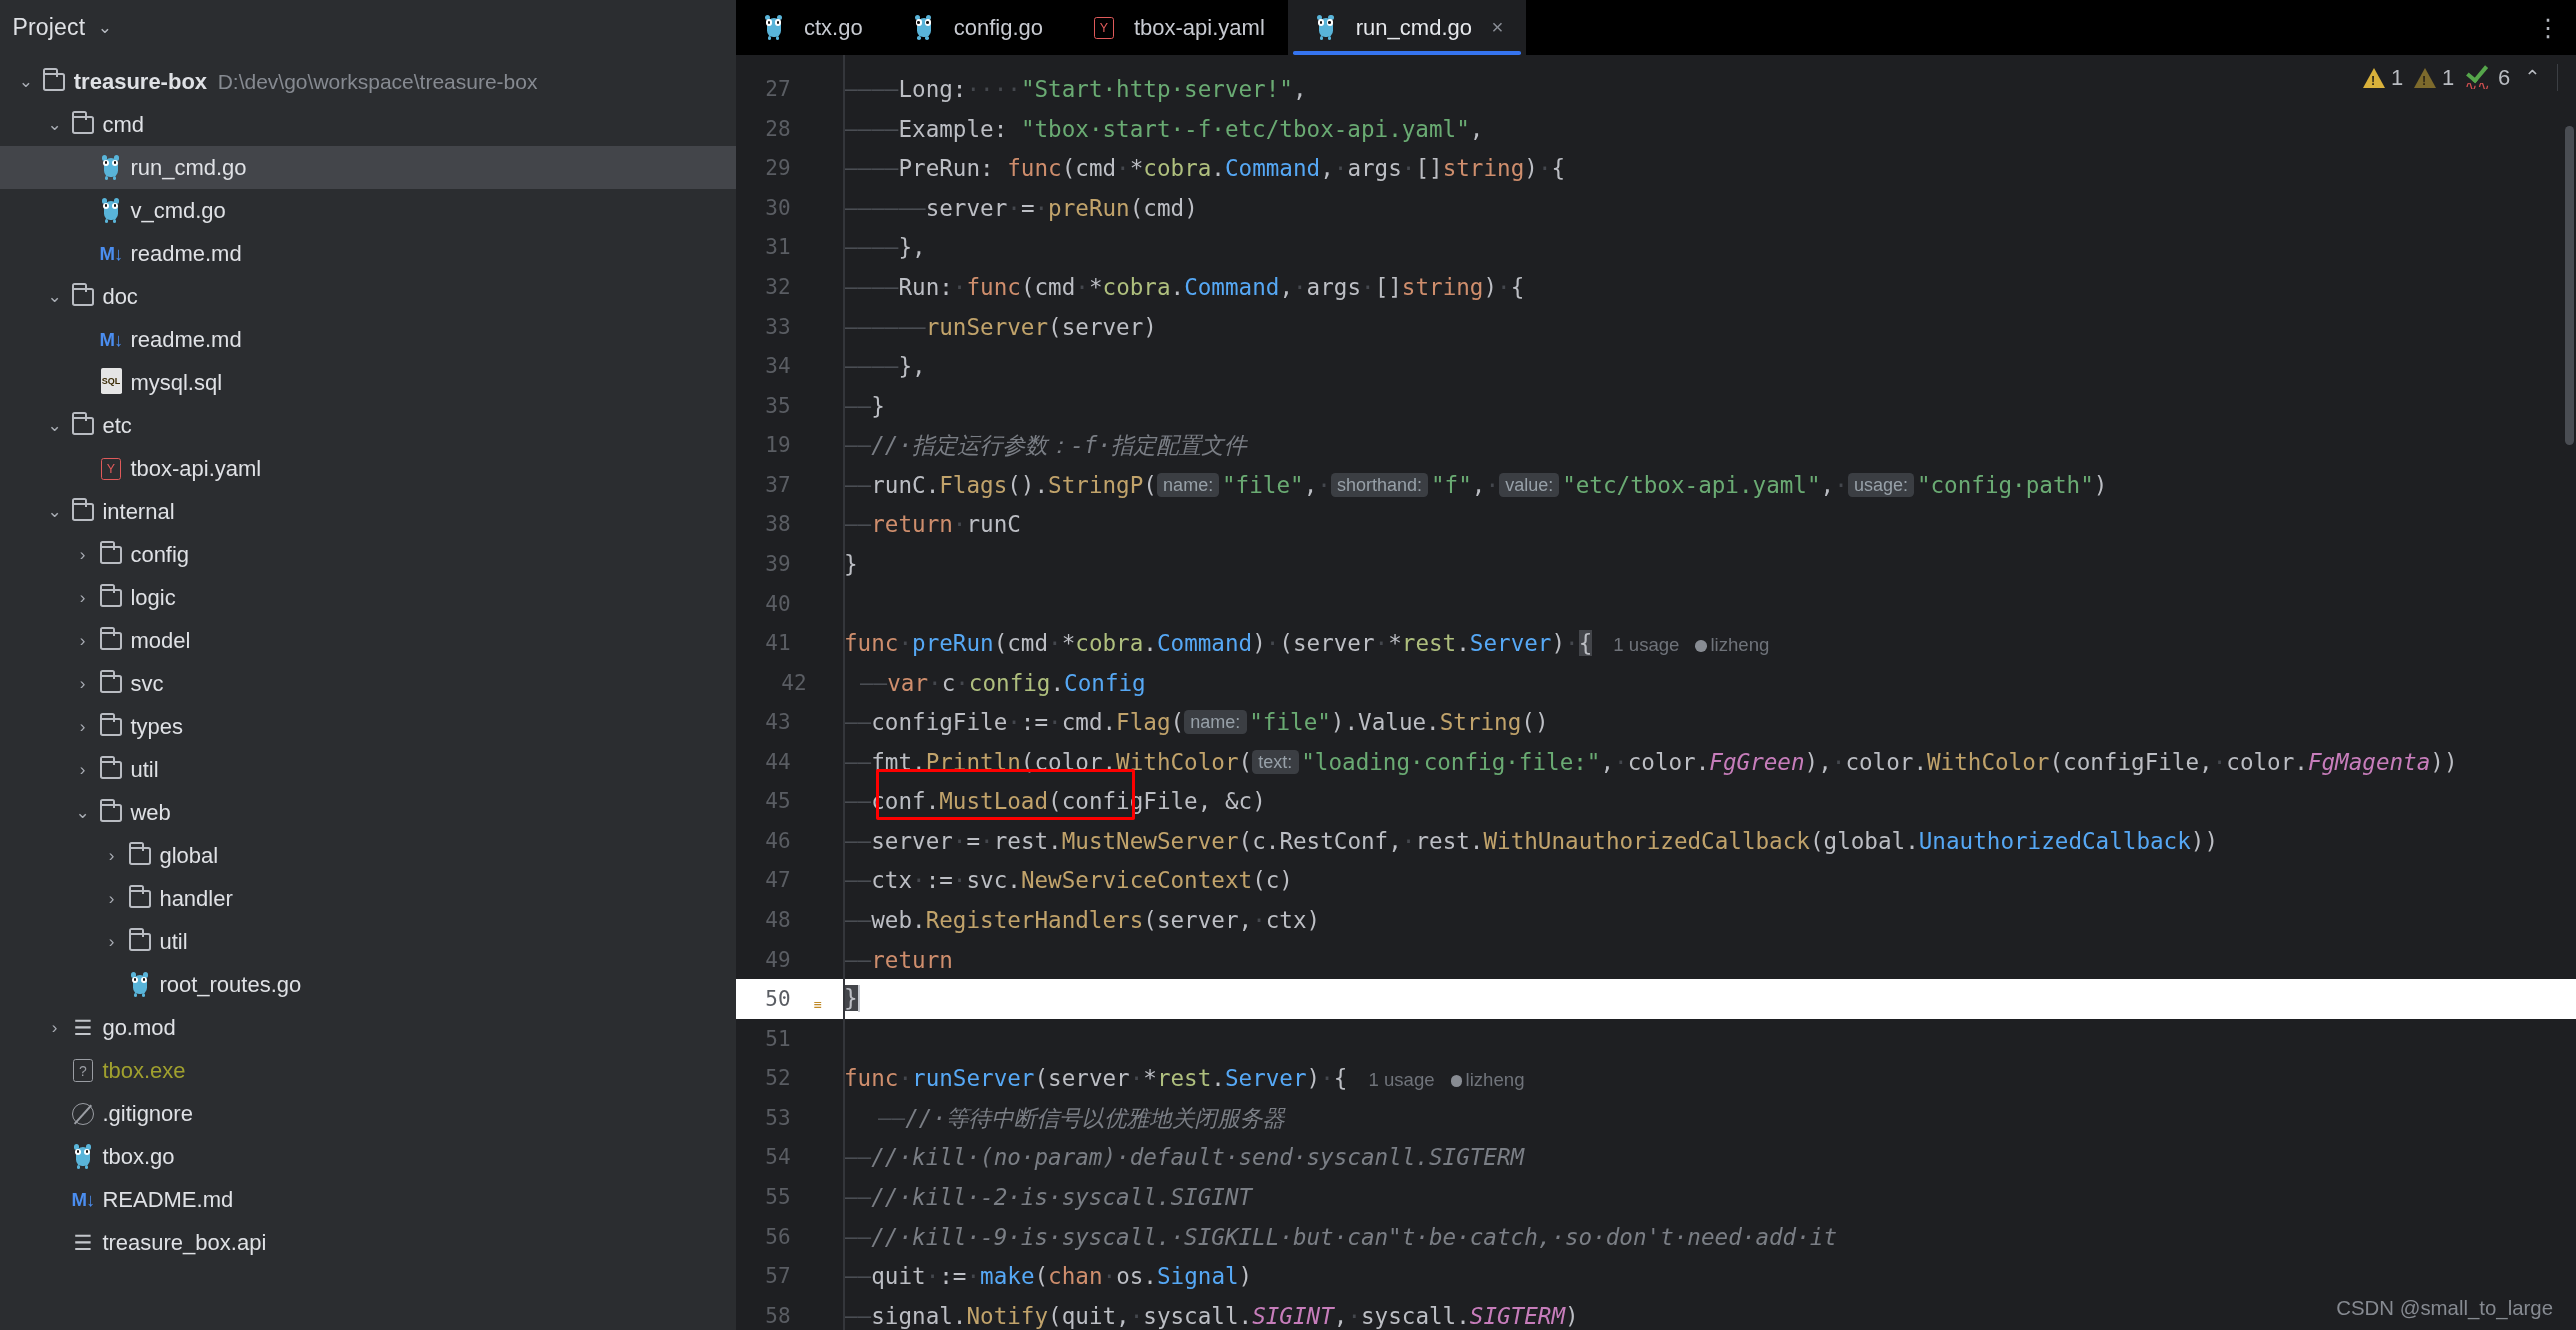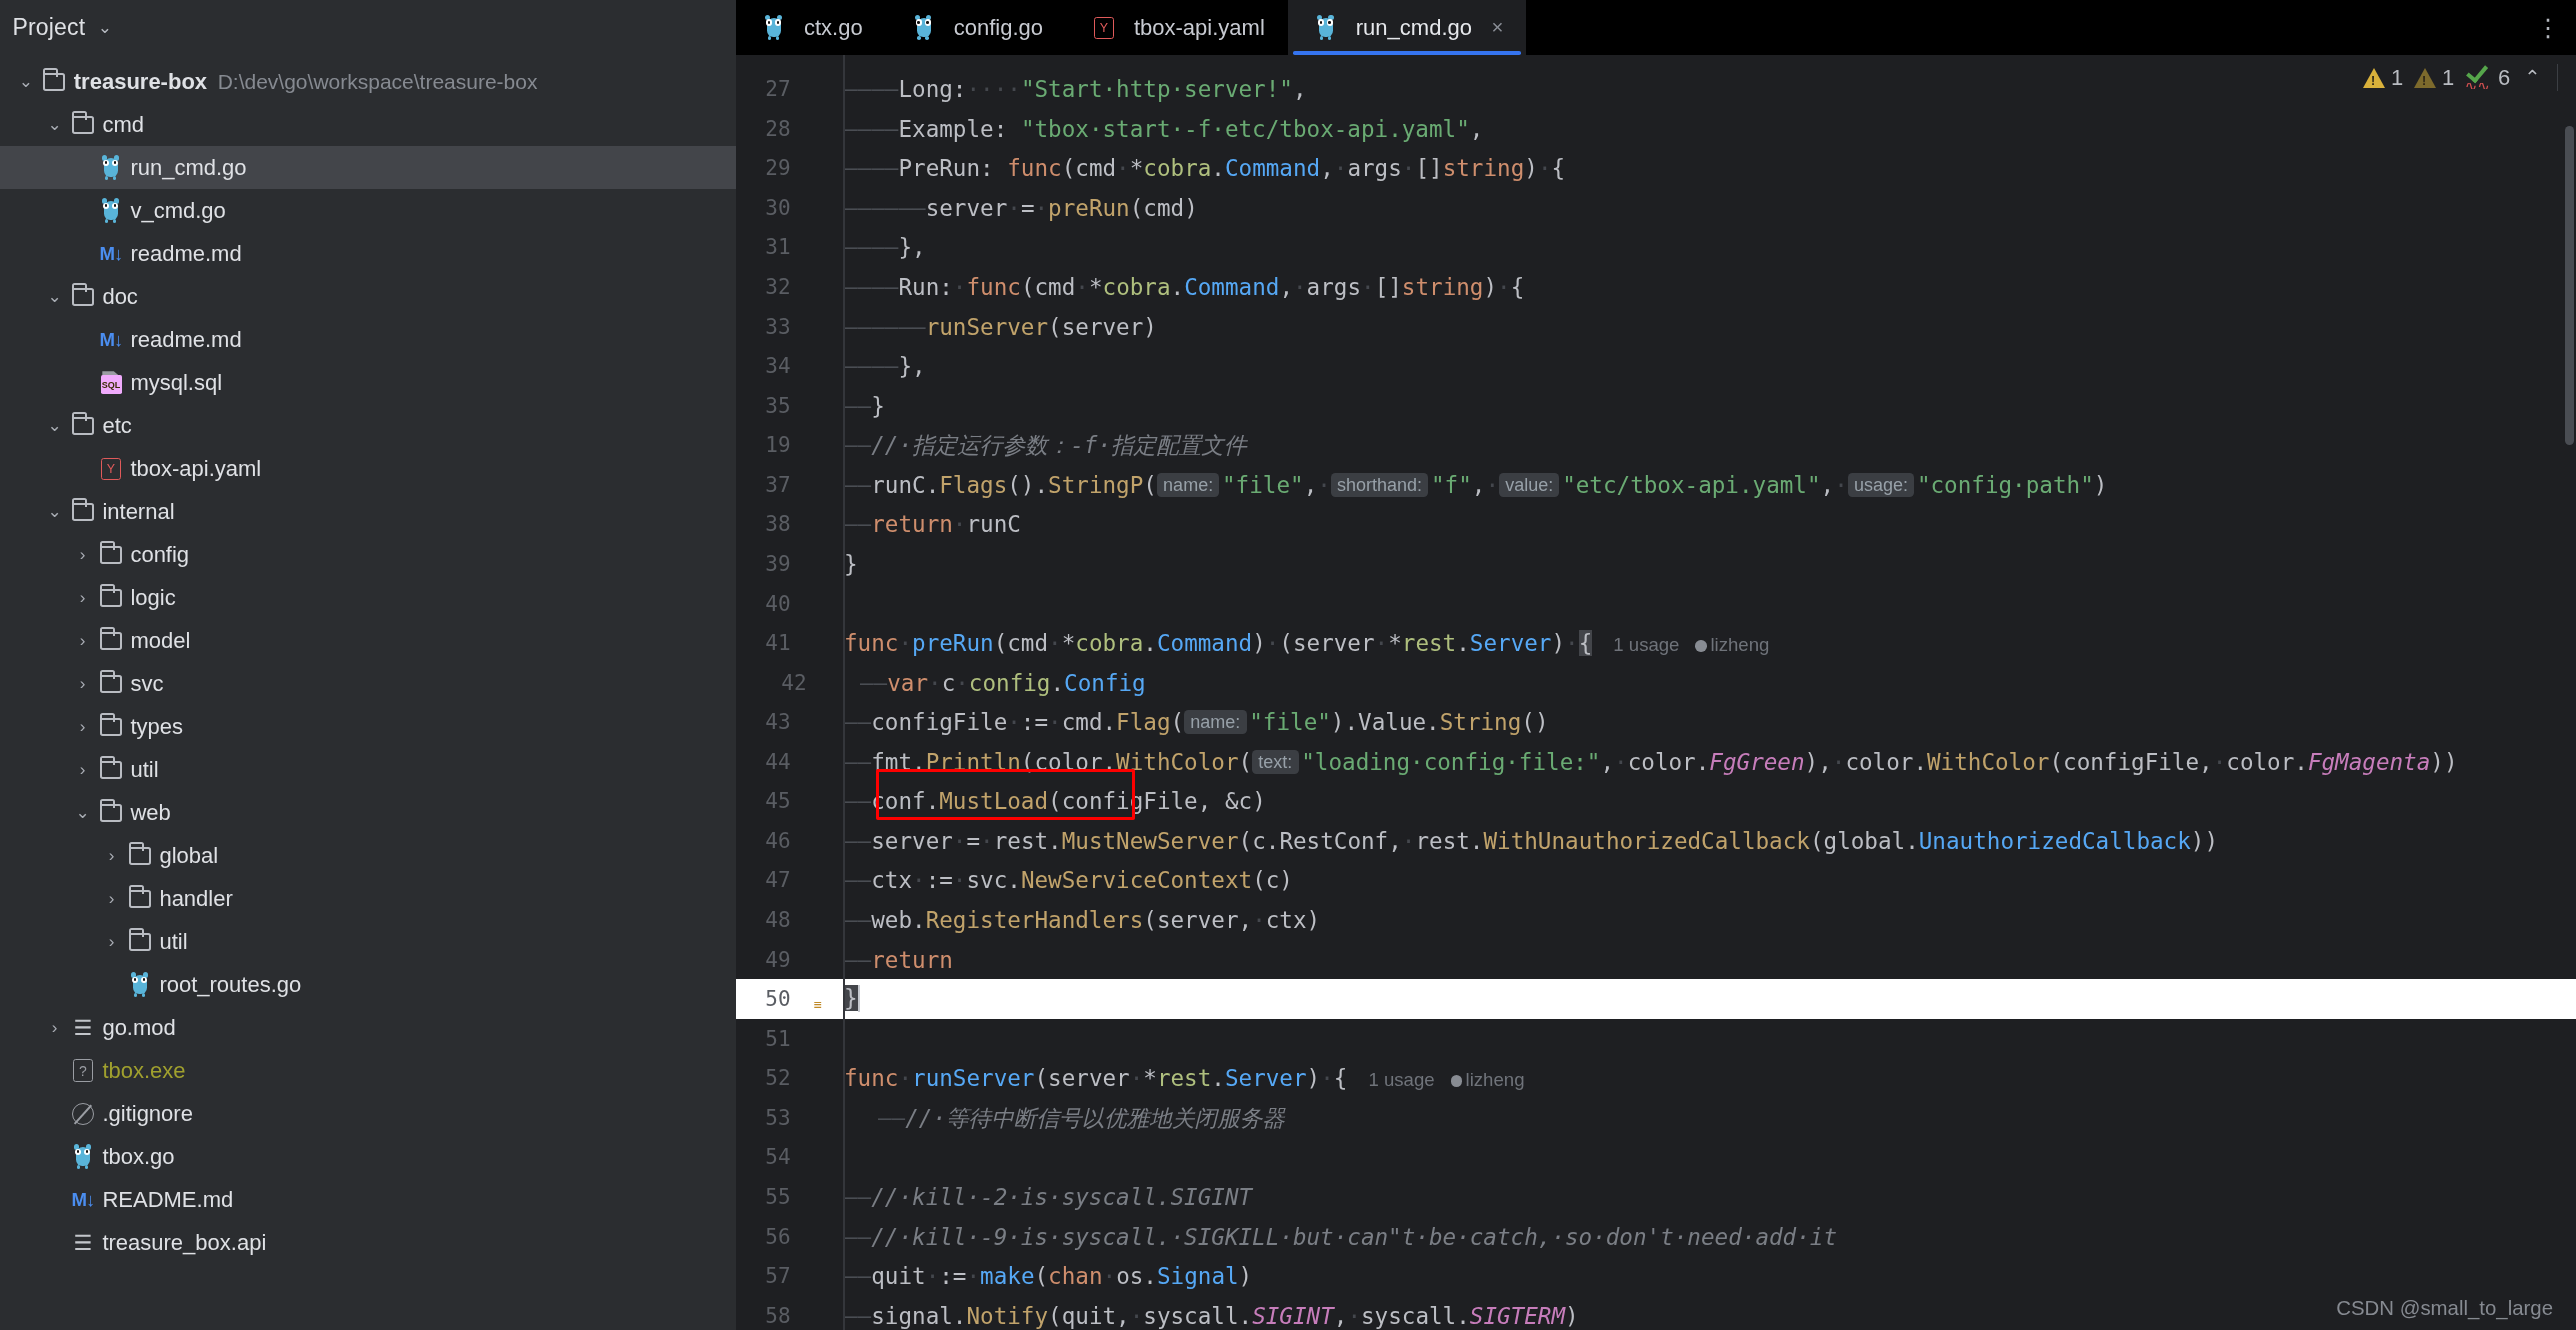--- a/index.html
+++ b/index.html
@@ -65,21 +65,21 @@
 
   .md-ic { font-size:18.6px; font-weight:bold; color:#4b8ef0; letter-spacing:-0.9px; }
   .yaml-ic {
     width:19.5px; height:22px; border:1.8px solid #e05a5a; border-radius:2.7px;
     color:#e05a5a; font-size:12.4px; display:flex; align-items:center; justify-content:center;
     font-family:"Liberation Sans", sans-serif;
   }
   .sql-ic { width:21px; height:23px; position:relative; }
   .sql-ic .pg{position:absolute;left:1.8px;top:0;width:16px;height:12.4px;background:#9a9da3;
     clip-path:polygon(0 0,72% 0,100% 30%,100% 100%,0 100%);}
-  .sql-ic .tag{position:absolute;left:0;bottom:0;width:21px;height:19px;background:#f0abfc;
+  .sql-ic .tag{position:absolute;left:0;bottom:0;width:21px;height:26px;background:#e5e5e5;
     color:#3a2b05;font-size:9px;font-weight:bold;display:flex;align-items:center;justify-content:center;border-radius:1.8px;}
   .mod-ic { color:#c3c6cb; font-size:21px; line-height:1; letter-spacing:0; }
   .exe-ic { width:19.5px;height:23px;border:1.8px solid #9a9da3;border-radius:2.7px;color:#9a9da3;
     font-size:14px;display:flex;align-items:center;justify-content:center;}
   .git-ic { width:22px;height:22px;border:1.8px solid #9a9da3;border-radius:50%;position:relative;}
   .git-ic::after{content:"";position:absolute;left:9px;top:-1.8px;width:1.8px;height:25px;background:#9a9da3;transform:rotate(42deg);}
 
   
   #editor-pane { flex:1 1 auto; height:1331px; background:#1e1f22; position:relative; }
 
@@ -541,21 +541,21 @@
           <div class="codeline" style="top: 687px;"><span class="lnum">44</span><span class="gutter2"></span><span class="codetext"><span class="indent">——</span><span class="t-id">fmt</span><span class="t-dot">.</span><span class="t-call">Println</span><span class="t-id">(</span><span class="t-id">color</span><span class="t-dot">.</span><span class="t-call">WithColor</span><span class="t-id">(</span><span class="hint">text:</span><span class="t-str">"loading·config·file:"</span><span class="t-id">,</span><span class="dotsp">·</span><span class="t-id">color</span><span class="t-dot">.</span><span class="t-const">FgGreen</span><span class="t-id">),</span><span class="dotsp">·</span><span class="t-id">color</span><span class="t-dot">.</span><span class="t-call">WithColor</span><span class="t-id">(configFile,</span><span class="dotsp">·</span><span class="t-id">color</span><span class="t-dot">.</span><span class="t-const">FgMagenta</span><span class="t-id">))</span></span></div>
           <div class="codeline" style="top: 726px;"><span class="lnum">45</span><span class="gutter2"></span><span class="codetext"><span class="indent">——</span><span class="t-id">conf</span><span class="t-dot">.</span><span class="t-call">MustLoad</span><span class="t-id">(configFile,</span><span class="dotsp"> </span><span class="t-id">&amp;c)</span></span></div>
           <div class="codeline" style="top: 766px;"><span class="lnum">46</span><span class="gutter2"></span><span class="codetext"><span class="indent">——</span><span class="t-id">server</span><span class="dotsp">·</span><span class="t-id">=</span><span class="dotsp">·</span><span class="t-id">rest</span><span class="t-dot">.</span><span class="t-call">MustNewServer</span><span class="t-id">(c</span><span class="t-dot">.</span><span class="t-id">RestConf,</span><span class="dotsp">·</span><span class="t-id">rest</span><span class="t-dot">.</span><span class="t-call">WithUnauthorizedCallback</span><span class="t-id">(</span><span class="t-id">global</span><span class="t-dot">.</span><span class="t-field">UnauthorizedCallback</span><span class="t-id">))</span></span></div>
           <div class="codeline" style="top: 805px;"><span class="lnum">47</span><span class="gutter2"></span><span class="codetext"><span class="indent">——</span><span class="t-id">ctx</span><span class="dotsp">·</span><span class="t-id">:=</span><span class="dotsp">·</span><span class="t-id">svc</span><span class="t-dot">.</span><span class="t-call">NewServiceContext</span><span class="t-id">(c)</span></span></div>
           <div class="codeline" style="top: 845px;"><span class="lnum">48</span><span class="gutter2"></span><span class="codetext"><span class="indent">——</span><span class="t-id">web</span><span class="t-dot">.</span><span class="t-call">RegisterHandlers</span><span class="t-id">(server,</span><span class="dotsp">·</span><span class="t-id">ctx)</span></span></div>
           <div class="codeline" style="top: 885px;"><span class="lnum">49</span><span class="gutter2"><span class="bulb"><span class="glow"></span><span class="base"></span></span></span><span class="codetext"><span class="indent">——</span><span class="t-kw">return</span></span></div>
           <div class="codeline cur" style="top: 924px;"><span class="lnum">50</span><span class="gutter2"><span class="foldmark">≡</span></span><span class="codetext"><span class="t-id sel-hl">}</span><span class="caret-bar"></span></span></div>
           <div class="codeline" style="top: 964px;"><span class="lnum">51</span><span class="gutter2"></span><span class="codetext"></span></div>
           <div class="codeline" style="top: 1003px;"><span class="lnum">52</span><span class="gutter2"></span><span class="codetext"><span class="t-kw">func</span><span class="dotsp">·</span><span class="t-fn">runServer</span><span class="t-id">(server</span><span class="dotsp">·</span><span class="t-id">*</span><span class="t-type">rest</span><span class="t-dot">.</span><span class="t-field">Server</span><span class="t-id">)</span><span class="dotsp">·</span><span class="t-id">{</span><span class="usage">1 usage</span><span class="author"><span class="pic"></span><span>lizheng</span></span></span></div>
           <div class="codeline" style="top: 1043px; gap: 17px;"><span class="lnum">53</span><span class="gutter2"></span><span class="codetext"><span class="indent">——</span><span class="t-cmt">//·等待中断信号以优雅地关闭服务器</span></span></div>
-          <div class="codeline" style="top: 1082px;"><span class="lnum">54</span><span class="gutter2"></span></div>
+          <div class="codeline" style="top: 1082px;"><span class="lnum">54</span><span class="gutter2"></span><span class="codetext"><span class="indent">——</span><span class="t-cmt">//·kill·(no·param)·default·send·syscanll.SIGTERM</span></span></div>
           <div class="codeline" style="top: 1122px;"><span class="lnum">55</span><span class="gutter2"></span><span class="codetext"><span class="indent">——</span><span class="t-cmt">//·kill·-2·is·syscall.SIGINT</span></span></div>
           <div class="codeline" style="top: 1162px;"><span class="lnum">56</span><span class="gutter2"></span><span class="codetext"><span class="indent">——</span><span class="t-cmt">//·kill·-9·is·syscall.·SIGKILL·but·can"t·be·catch,·so·don't·need·add·it</span></span></div>
           <div class="codeline" style="top: 1201px;"><span class="lnum">57</span><span class="gutter2"></span><span class="codetext"><span class="indent">——</span><span class="t-id">quit</span><span class="dotsp">·</span><span class="t-id">:=</span><span class="dotsp">·</span><span class="t-fn">make</span><span class="t-id">(</span><span class="t-kw">chan</span><span class="dotsp">·</span><span class="t-id">os</span><span class="t-dot">.</span><span class="t-field">Signal</span><span class="t-id">)</span></span></div>
           <div class="codeline" style="top: 1241px;"><span class="lnum">58</span><span class="gutter2"></span><span class="codetext"><span class="indent">——</span><span class="t-id">signal</span><span class="t-dot">.</span><span class="t-call">Notify</span><span class="t-id">(quit,</span><span class="dotsp">·</span><span class="t-id">syscall</span><span class="t-dot">.</span><span class="t-const">SIGINT</span><span class="t-id">,</span><span class="dotsp">·</span><span class="t-id">syscall</span><span class="t-dot">.</span><span class="t-const">SIGTERM</span><span class="t-id">)</span></span></div>
         </div>
       <div id="redbox" style="top: 714px; left: 140px; width: 259px; height: 51px; border-color: rgb(254, 0, 0);"></div>
       <div id="scroll-thumb"></div>
       <div id="watermark">CSDN @small_to_large</div>
     <div id="vline" style="left: 107px;"></div>
       </div>

